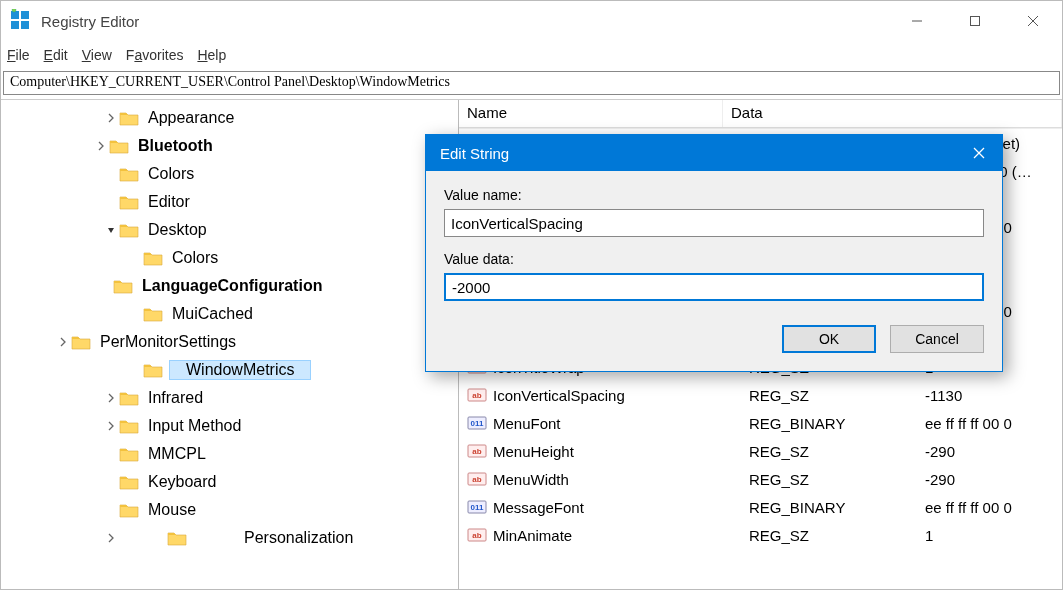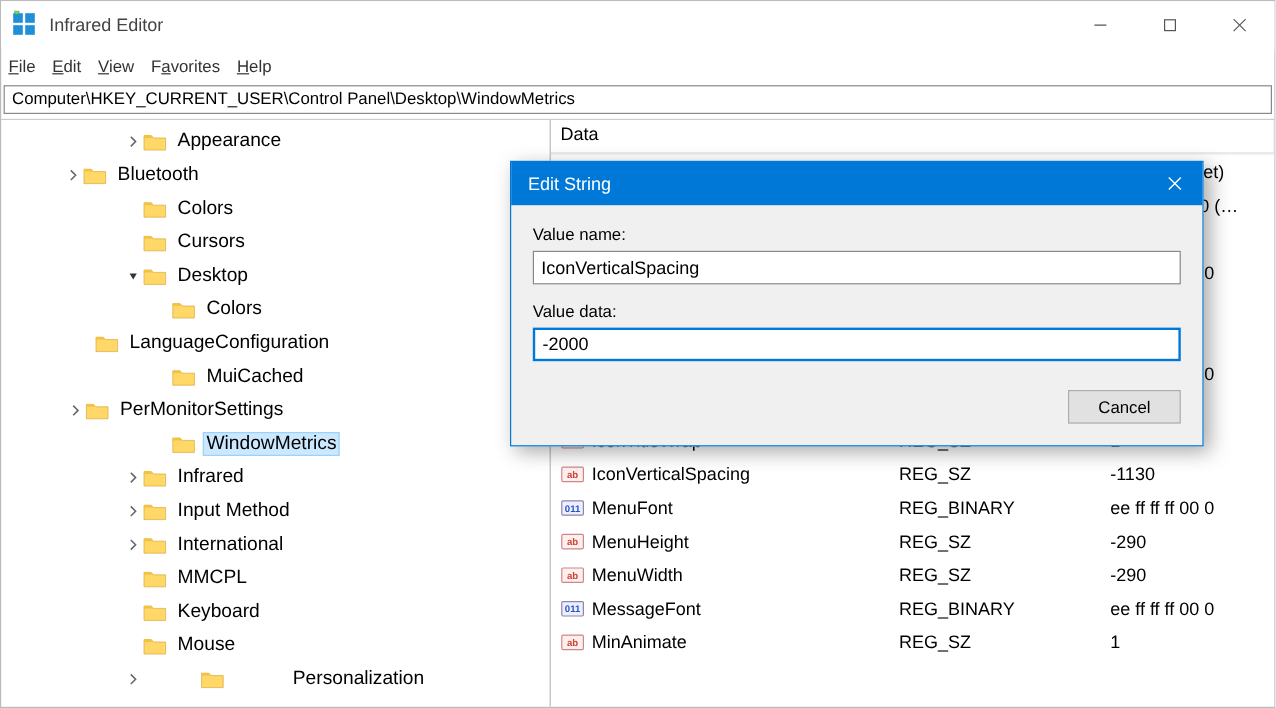--- a/index.html
+++ b/index.html
@@ -12,27 +12,27 @@
   .titlebar-title { font-size: 15px; color: #444; flex: 1; }
   .titlebar-btns { display: flex; height: 100%; }
   .titlebar-btn { width: 58px; height: 100%; display: flex; align-items: center; justify-content: center; color: #555; font-size: 13px; }
 
   
   .menubar { height: 28px; display: flex; align-items: center; padding-left: 6px; gap: 14px; font-size: 14px; color: #333; }
   .menubar span { }
   .menubar .ul { text-decoration: underline; text-decoration-thickness: 1px; }
 
   
-  .addressbar { height: 24px; border: 1px solid #888; margin: 2px 2px 0 2px; padding: 2px 6px; font-size: 14px; background: #fff; }
+  .addressbar { height: 24px; border: 1px solid #888; margin: 2px 2px 0 2px; padding: 2px 6px; font-size: 14px; background: #fff; font-family: Liberation Serif, serif; }
 
   
   .content { flex: 1; display: flex; border-top: 1px solid #ccc; margin-top: 4px; position: relative; overflow: hidden; }
   .tree-pane { width: 458px; border-right: 1px solid #bbb; overflow-y: scroll; overflow-x: hidden; padding-top: 4px; position:relative; }
   .tree-item { display: flex; align-items: center; height: 28px; font-size: 16px; cursor: default; }
-  .tree-item.selected .label { background: #cce8ff; border: 1px solid #99d1ff; padding: 0 2px; }
+  .tree-item.selected .label { background: #cce8ff; border: 1px solid #99d1ff; padding: 0 16px; }
   .tree-item .label { padding: 0 3px; }
   .chev { width: 14px; text-align: center; color: #555; font-size: 13px; }
   .folder-ico { width: 20px; height: 18px; margin-right: 6px; }
 
   
   .list-pane { flex: 1; display: flex; flex-direction: column; overflow: hidden; }
   .list-header { display: flex; height: 28px; border-bottom: 1px solid #ddd; font-size: 15px; }
   .list-header .col { padding: 4px 8px; border-right: 1px solid #eee; }
   .list-body { flex: 1; overflow-y: scroll; overflow-x: scroll; border-top: 1px solid #eee; }
   .list-body-inner { min-width: 760px; }
@@ -64,21 +64,21 @@
 <div class="window">
 
   <div class="titlebar">
     <svg class="titlebar-icon" viewBox="0 0 24 24">
       <rect x="2" y="2" width="8" height="8" fill="#1e90d7"></rect>
       <rect x="12" y="2" width="8" height="8" fill="#1e90d7"></rect>
       <rect x="2" y="12" width="8" height="8" fill="#1e90d7"></rect>
       <rect x="12" y="12" width="8" height="8" fill="#1e90d7"></rect>
       <circle cx="5" cy="1" r="2" fill="#7fd04f" stroke="#2a8" stroke-width="0.5"></circle>
     </svg>
-    <div class="titlebar-title">Infrared Editor</div>
+    <div class="titlebar-title">Registry Editor</div>
     <div class="titlebar-btns">
       <div class="titlebar-btn">
           <svg width="12" height="12" viewBox="0 0 12 12">
             <line x1="1" y1="6" x2="11" y2="6" stroke="#555" stroke-width="1"></line>
           </svg>
         </div>
       <div class="titlebar-btn">
           <svg width="12" height="12" viewBox="0 0 12 12">
             <rect x="1.5" y="1.5" width="9" height="9" fill="none" stroke="#555" stroke-width="1"></rect>
           </svg>
@@ -108,21 +108,21 @@
         <div class="tree-item" style="padding-left: 102px;">
           <span class="chev" style="width:16px;display:inline-block"><svg width="10" height="10" viewBox="0 0 10 10">
               <path d="M3 1 L7 5 L3 9" fill="none" stroke="#666" stroke-width="1.3"></path>
             </svg></span>
           <svg class="folder-ico" viewBox="0 0 20 18">
             <path d="M1 4 L1 16 L19 16 L19 6 L9 6 L7 4 Z" fill="#ffd868" stroke="#d9a93a" stroke-width="0.6"></path>
             <path d="M1 4 L7 4 L9 6 L1 6 Z" fill="#f3c23e"></path>
           </svg>
           <span class="label">Appearance</span>
         </div>
-        <div class="tree-item" style="padding-left: 52px;">
+        <div class="tree-item" style="padding-left: 92px; font-weight: bold;">
           <span class="chev" style="width:16px;display:inline-block"><svg width="10" height="10" viewBox="0 0 10 10">
               <path d="M3 1 L7 5 L3 9" fill="none" stroke="#666" stroke-width="1.3"></path>
             </svg></span>
           <svg class="folder-ico" viewBox="0 0 20 18">
             <path d="M1 4 L1 16 L19 16 L19 6 L9 6 L7 4 Z" fill="#ffd868" stroke="#d9a93a" stroke-width="0.6"></path>
             <path d="M1 4 L7 4 L9 6 L1 6 Z" fill="#f3c23e"></path>
           </svg>
           <span class="label">Bluetooth</span>
         </div>
         <div class="tree-item" style="padding-left: 102px;">
@@ -132,41 +132,41 @@
             <path d="M1 4 L7 4 L9 6 L1 6 Z" fill="#f3c23e"></path>
           </svg>
           <span class="label">Colors</span>
         </div>
         <div class="tree-item" style="padding-left: 102px;">
           <span class="chev" style="width:16px;display:inline-block"></span>
           <svg class="folder-ico" viewBox="0 0 20 18">
             <path d="M1 4 L1 16 L19 16 L19 6 L9 6 L7 4 Z" fill="#ffd868" stroke="#d9a93a" stroke-width="0.6"></path>
             <path d="M1 4 L7 4 L9 6 L1 6 Z" fill="#f3c23e"></path>
           </svg>
-          <span class="label">Cursors</span>
+          <span class="label">Editor</span>
         </div>
         <div class="tree-item" style="padding-left: 102px;">
           <span class="chev" style="width:16px;display:inline-block"><svg width="10" height="10" viewBox="0 0 10 10">
               <path d="M2 3 L8 3 L5 8 Z" fill="#333"></path>
             </svg></span>
           <svg class="folder-ico" viewBox="0 0 20 18">
             <path d="M1 4 L1 16 L19 16 L19 6 L9 6 L7 4 Z" fill="#ffd868" stroke="#d9a93a" stroke-width="0.6"></path>
             <path d="M1 4 L7 4 L9 6 L1 6 Z" fill="#f3c23e"></path>
           </svg>
           <span class="label">Desktop</span>
         </div>
         <div class="tree-item" style="padding-left: 126px;">
           <span class="chev" style="width:16px;display:inline-block"></span>
           <svg class="folder-ico" viewBox="0 0 20 18">
             <path d="M1 4 L1 16 L19 16 L19 6 L9 6 L7 4 Z" fill="#ffd868" stroke="#d9a93a" stroke-width="0.6"></path>
             <path d="M1 4 L7 4 L9 6 L1 6 Z" fill="#f3c23e"></path>
           </svg>
           <span class="label">Colors</span>
         </div>
-        <div class="tree-item" style="padding-left: 62px;">
+        <div class="tree-item" style="padding-left: 96px; font-weight: bold;">
           <span class="chev" style="width:16px;display:inline-block"></span>
           <svg class="folder-ico" viewBox="0 0 20 18">
             <path d="M1 4 L1 16 L19 16 L19 6 L9 6 L7 4 Z" fill="#ffd868" stroke="#d9a93a" stroke-width="0.6"></path>
             <path d="M1 4 L7 4 L9 6 L1 6 Z" fill="#f3c23e"></path>
           </svg>
           <span class="label">LanguageConfiguration</span>
         </div>
         <div class="tree-item" style="padding-left: 126px;">
           <span class="chev" style="width:16px;display:inline-block"></span>
           <svg class="folder-ico" viewBox="0 0 20 18">
@@ -205,30 +205,20 @@
         </div>
         <div class="tree-item" style="padding-left: 102px;">
           <span class="chev" style="width:16px;display:inline-block"><svg width="10" height="10" viewBox="0 0 10 10">
               <path d="M3 1 L7 5 L3 9" fill="none" stroke="#666" stroke-width="1.3"></path>
             </svg></span>
           <svg class="folder-ico" viewBox="0 0 20 18">
             <path d="M1 4 L1 16 L19 16 L19 6 L9 6 L7 4 Z" fill="#ffd868" stroke="#d9a93a" stroke-width="0.6"></path>
             <path d="M1 4 L7 4 L9 6 L1 6 Z" fill="#f3c23e"></path>
           </svg>
           <span class="label">Input Method</span>
-        </div>
-        <div class="tree-item" style="padding-left: 102px;">
-          <span class="chev" style="width:16px;display:inline-block"><svg width="10" height="10" viewBox="0 0 10 10">
-              <path d="M3 1 L7 5 L3 9" fill="none" stroke="#666" stroke-width="1.3"></path>
-            </svg></span>
-          <svg class="folder-ico" viewBox="0 0 20 18">
-            <path d="M1 4 L1 16 L19 16 L19 6 L9 6 L7 4 Z" fill="#ffd868" stroke="#d9a93a" stroke-width="0.6"></path>
-            <path d="M1 4 L7 4 L9 6 L1 6 Z" fill="#f3c23e"></path>
-          </svg>
-          <span class="label">International</span>
         </div>
         <div class="tree-item" style="padding-left: 102px;">
           <span class="chev" style="width:16px;display:inline-block"></span>
           <svg class="folder-ico" viewBox="0 0 20 18">
             <path d="M1 4 L1 16 L19 16 L19 6 L9 6 L7 4 Z" fill="#ffd868" stroke="#d9a93a" stroke-width="0.6"></path>
             <path d="M1 4 L7 4 L9 6 L1 6 Z" fill="#f3c23e"></path>
           </svg>
           <span class="label">MMCPL</span>
         </div>
         <div class="tree-item" style="padding-left: 102px;">
@@ -254,20 +244,21 @@
           <svg class="folder-ico" viewBox="0 0 20 18">
             <path d="M1 4 L1 16 L19 16 L19 6 L9 6 L7 4 Z" fill="#ffd868" stroke="#d9a93a" stroke-width="0.6"></path>
             <path d="M1 4 L7 4 L9 6 L1 6 Z" fill="#f3c23e"></path>
           </svg>
           <span class="label">Personalization</span>
         </div>
       </div>
 
     <div class="list-pane">
       <div class="list-header">
+        <div class="col col-name" style="width:264px">Name</div>
         <div class="col col-data">Data</div>
       </div>
       <div class="list-body">
         <div class="list-body-inner" id="list-body">
             <div class="row">
               <span class="ico"><span class="reg-ab">
                   <svg width="20" height="18" viewBox="0 0 20 18">
                     <rect x="1" y="3" width="18" height="12" rx="1" fill="#fee" stroke="#c88"></rect>
                     <text x="10" y="12" font-size="8" text-anchor="middle" fill="#c43" font-weight="bold">ab</text>
                   </svg>
@@ -446,16 +437,17 @@
           <line x1="11" y1="1" x2="1" y2="11" stroke="#fff" stroke-width="1.2"></line>
         </svg>
     </div>
   </div>
   <div class="dialog-body">
     <div class="dlg-label">Value name:</div>
     <input class="dlg-input" readonly="" value="IconVerticalSpacing" style="">
     <div class="dlg-label">Value data:</div>
     <input class="dlg-input focus" value="-2000" style="">
     <div class="dlg-buttons">
+      <div class="dlg-btn primary">OK</div>
       <div class="dlg-btn">Cancel</div>
     </div>
   </div>
 </div>
 
 </body></html>

